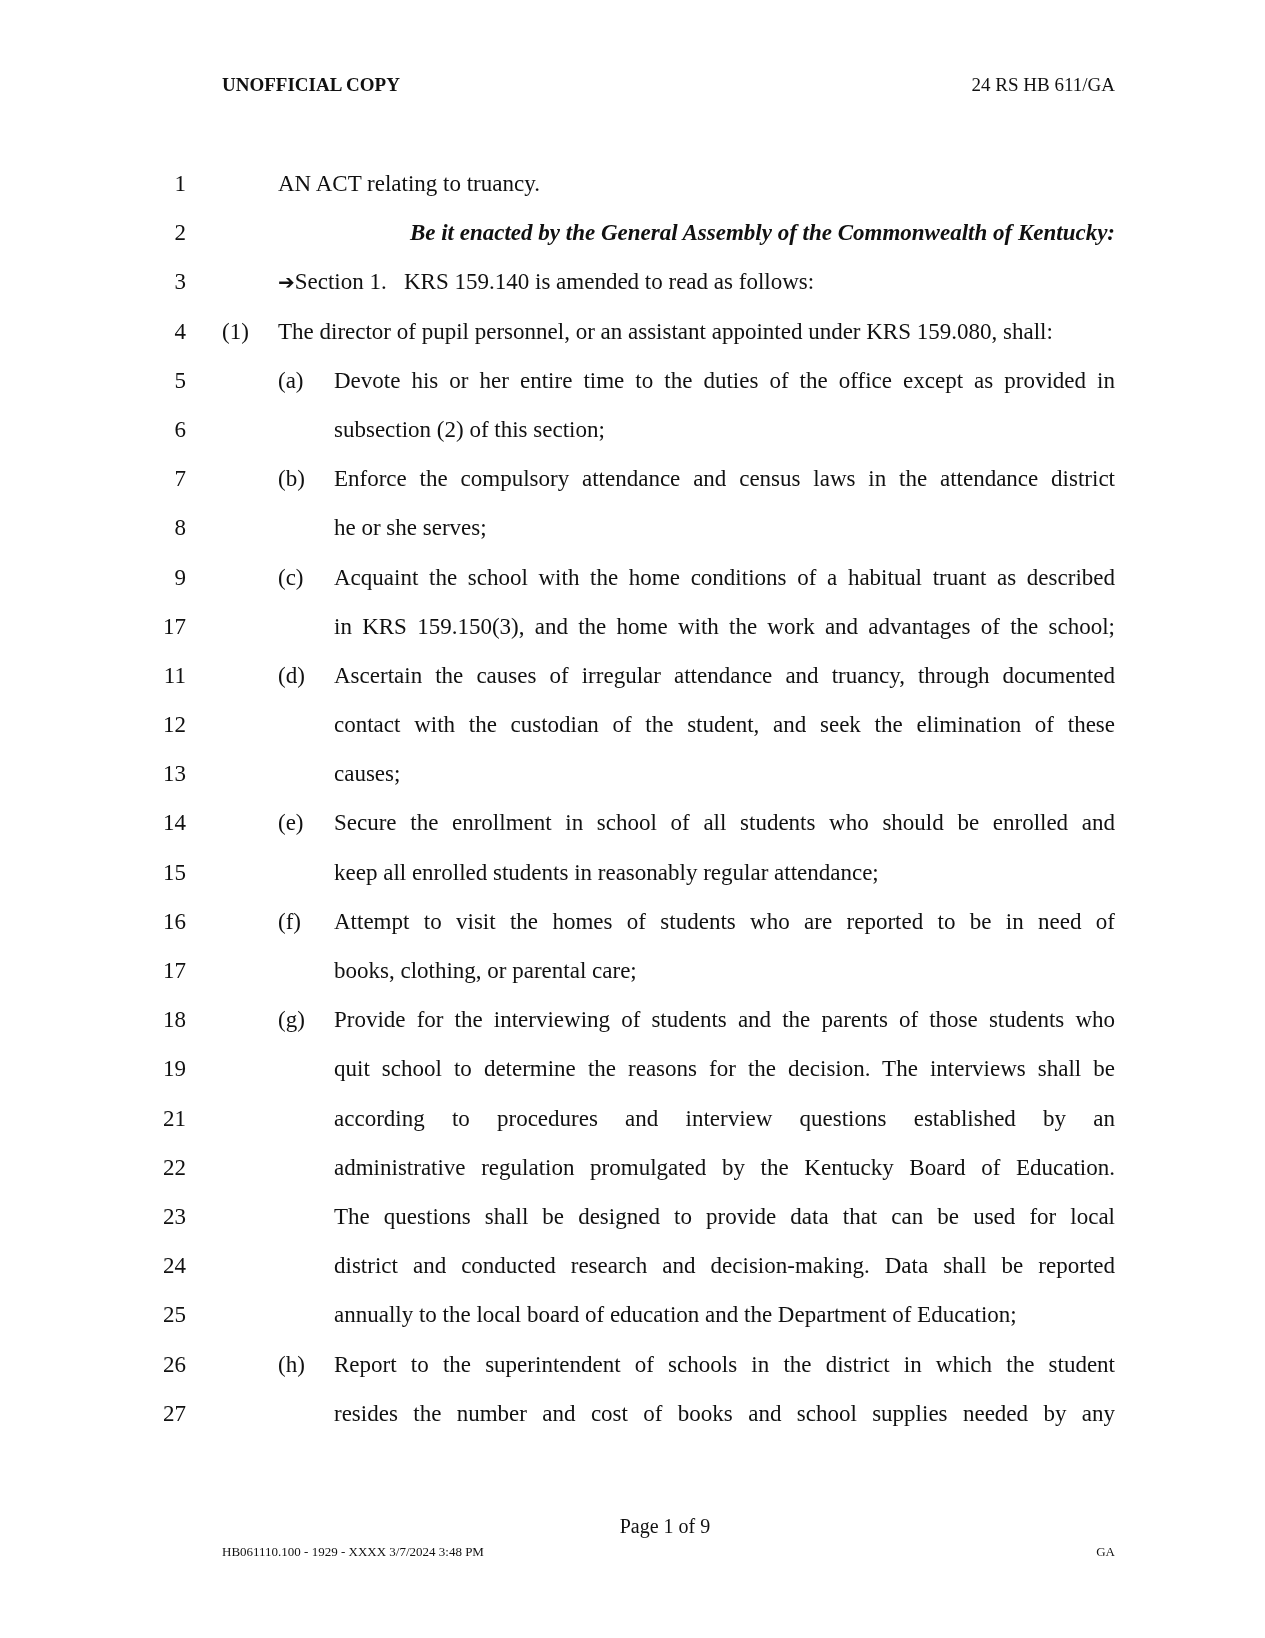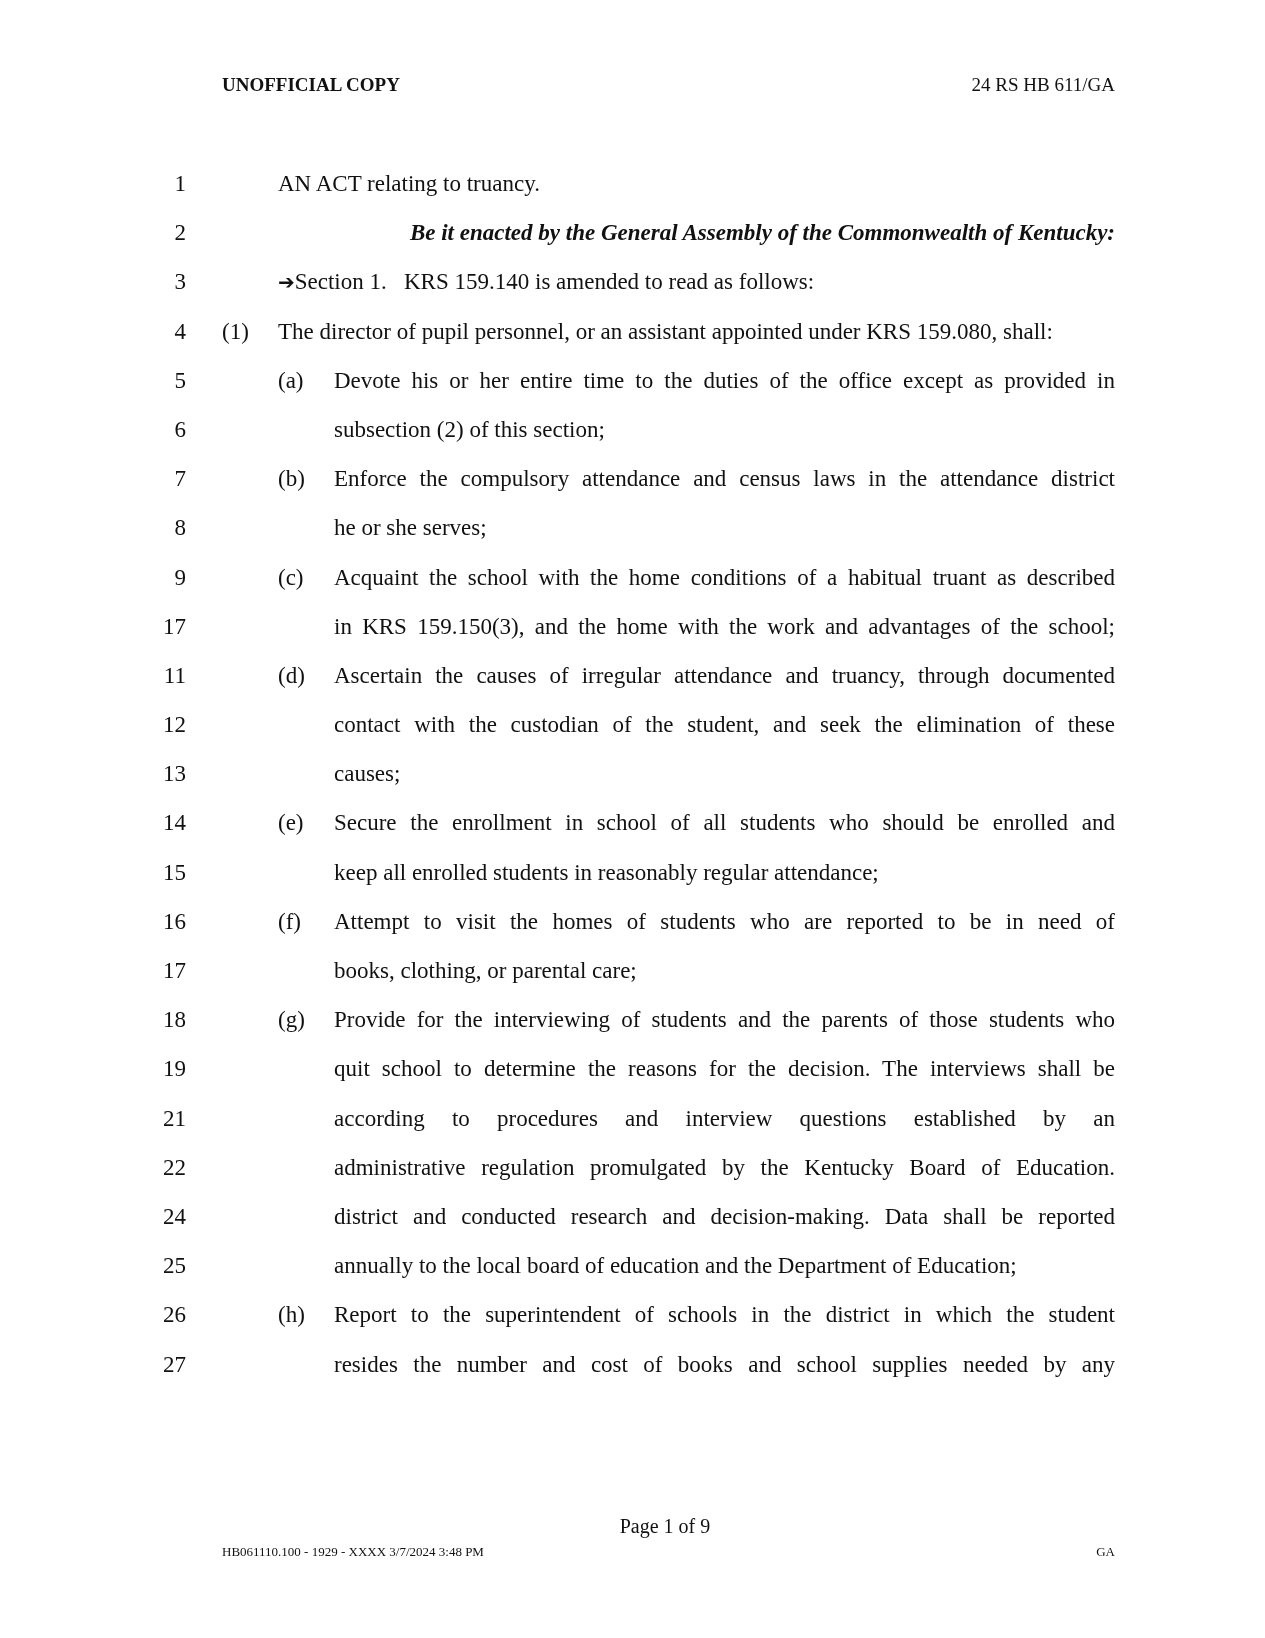--- a/index.html
+++ b/index.html
@@ -117,20 +117,24 @@
     </div>
     <div class="line">
       <span class="ln">21</span>
       <span class="txt ind2 justify">according to procedures and interview questions established by an</span>
     </div>
     <div class="line">
       <span class="ln">22</span>
       <span class="txt ind2 justify">administrative regulation promulgated by the Kentucky Board of Education.</span>
     </div>
     <div class="line">
+      <span class="ln">23</span>
+      <span class="txt ind2 justify">The questions shall be designed to provide data that can be used for local</span>
+    </div>
+    <div class="line">
       <span class="ln">24</span>
       <span class="txt ind2 justify">district and conducted research and decision-making. Data shall be reported</span>
     </div>
     <div class="line">
       <span class="ln">25</span>
       <span class="txt ind2">annually to the local board of education and the Department of Education;</span>
     </div>
     <div class="line">
       <span class="ln">26</span>
       <span class="lbl2">(h)</span>

